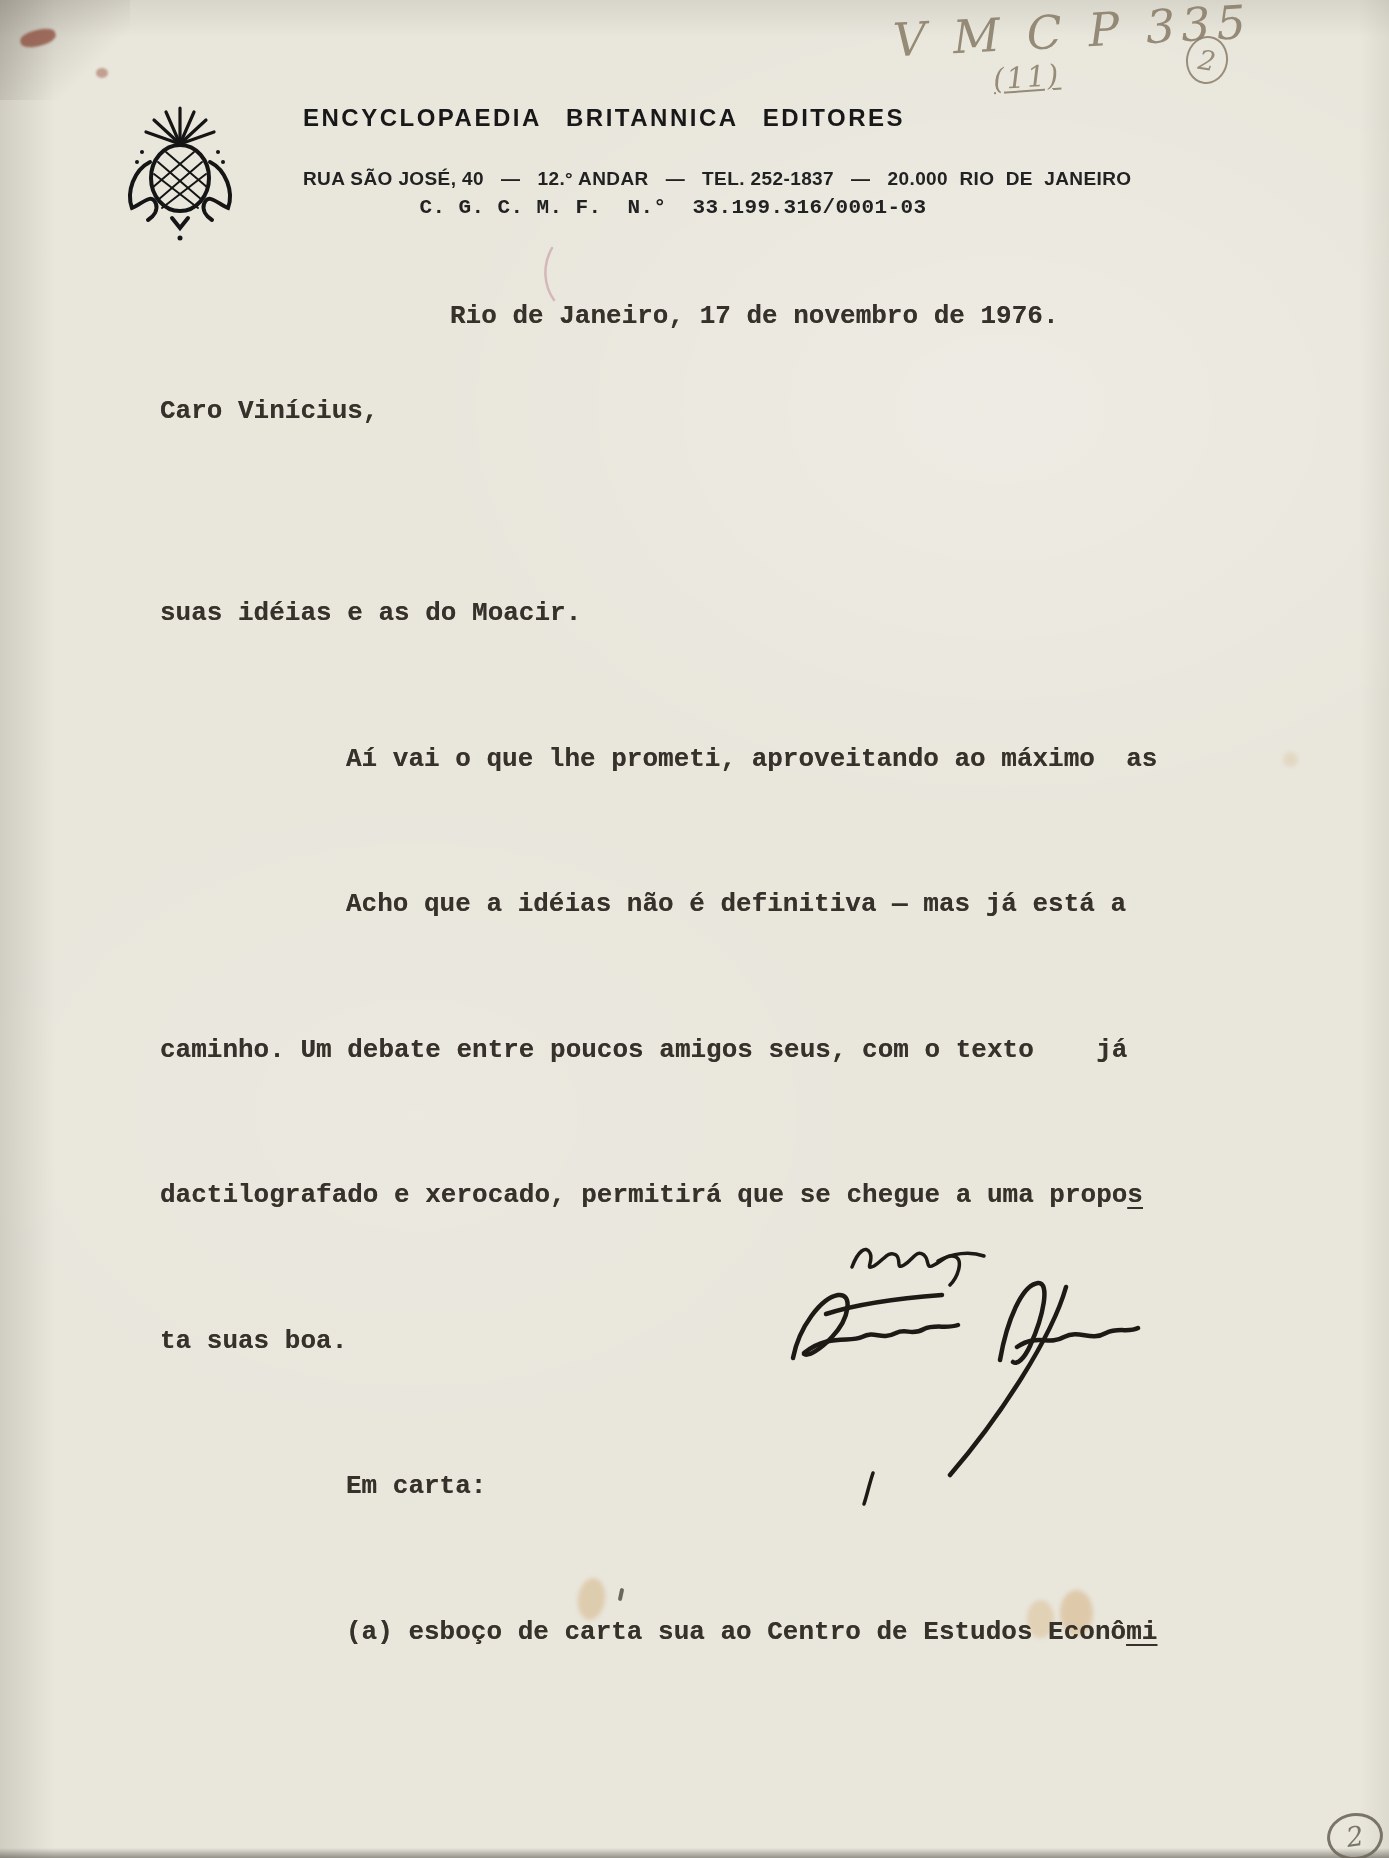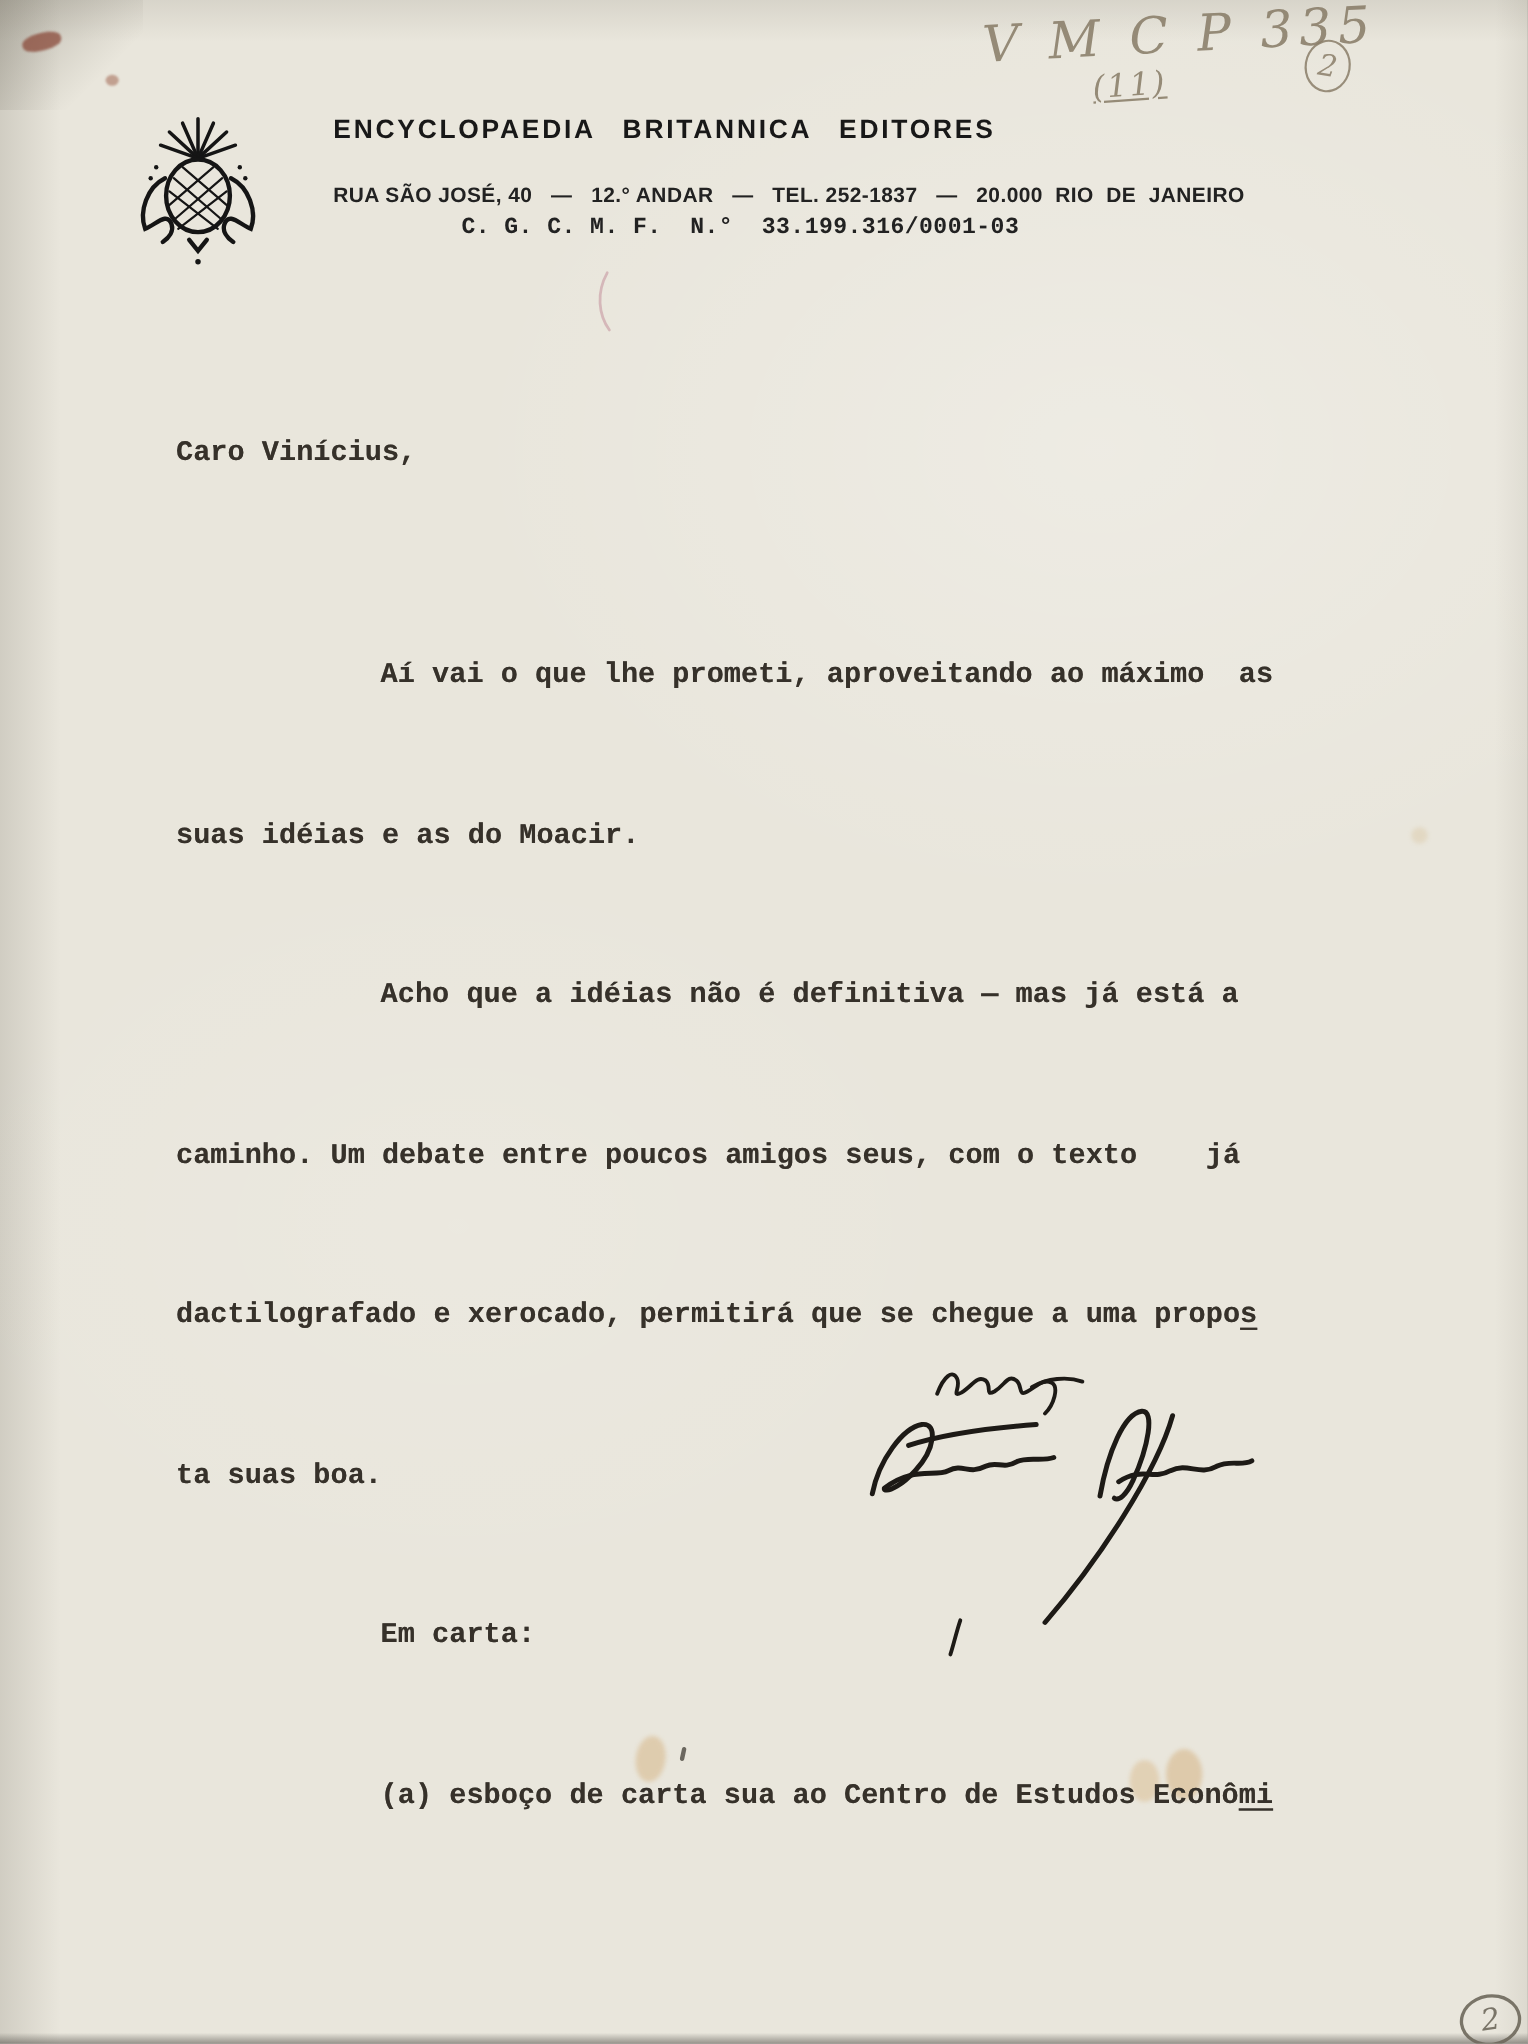--- a/index.html
+++ b/index.html
@@ -120,26 +120,27 @@
   </svg>
 
   <div class="lh-title">ENCYCLOPAEDIA BRITANNICA EDITORES</div>
   <div class="lh-addr">RUA SÃO JOSÉ, 40   —   12.° ANDAR   —   TEL. 252-1837   —   20.000  RIO  DE  JANEIRO</div>
   <div class="lh-cgc">C. G. C. M. F.  N.°  33.199.316/0001-03</div>
 
   <svg class="ink" style="left:532px;top:244px" width="40" height="60" viewBox="0 0 40 60">
     <path d="M20 4 C10 22 12 42 22 56" stroke="#c3909a" stroke-width="2.5" fill="none" stroke-linecap="round" opacity="0.55"></path>
   </svg>
 
+  <div class="type" style="position:absolute;left:450px;top:292px">Rio de Janeiro, 17 de novembro de 1976.</div>
 
   <div class="type" style="position:absolute;left:160px;top:387px">Caro Vinícius,</div>
 
   <div class="type" style="position:absolute;left:160px;top:492px;width:1080px">
+    <div class="ln"><span>suas idéias e as do Moacir.</span><span class="u"></span></div>
     <div class="ln ind"><span>Aí vai o que lhe prometi, aproveitando ao máximo  as</span><span class="u"></span></div>
-    <div class="ln"><span>suas idéias e as do Moacir.</span><span class="u"></span></div>
     <div class="ln ind"><span>Acho que a idéias não é definitiva — mas já está a</span><span class="u"></span></div>
     <div class="ln"><span>caminho. Um debate entre poucos amigos seus, com o texto    já</span><span class="u"></span></div>
     <div class="ln"><span>dactilografado e xerocado, permitirá que se chegue a uma propo</span><span class="u">s</span></div>
     <div class="ln"><span>ta suas boa.</span><span class="u"></span></div>
     <div class="ln ind"><span>Em carta:</span><span class="u"></span></div>
     <div class="ln ind"><span>(a) esboço de carta sua ao Centro de Estudos Econô</span><span class="u">mi</span></div>
     
     
     
     

